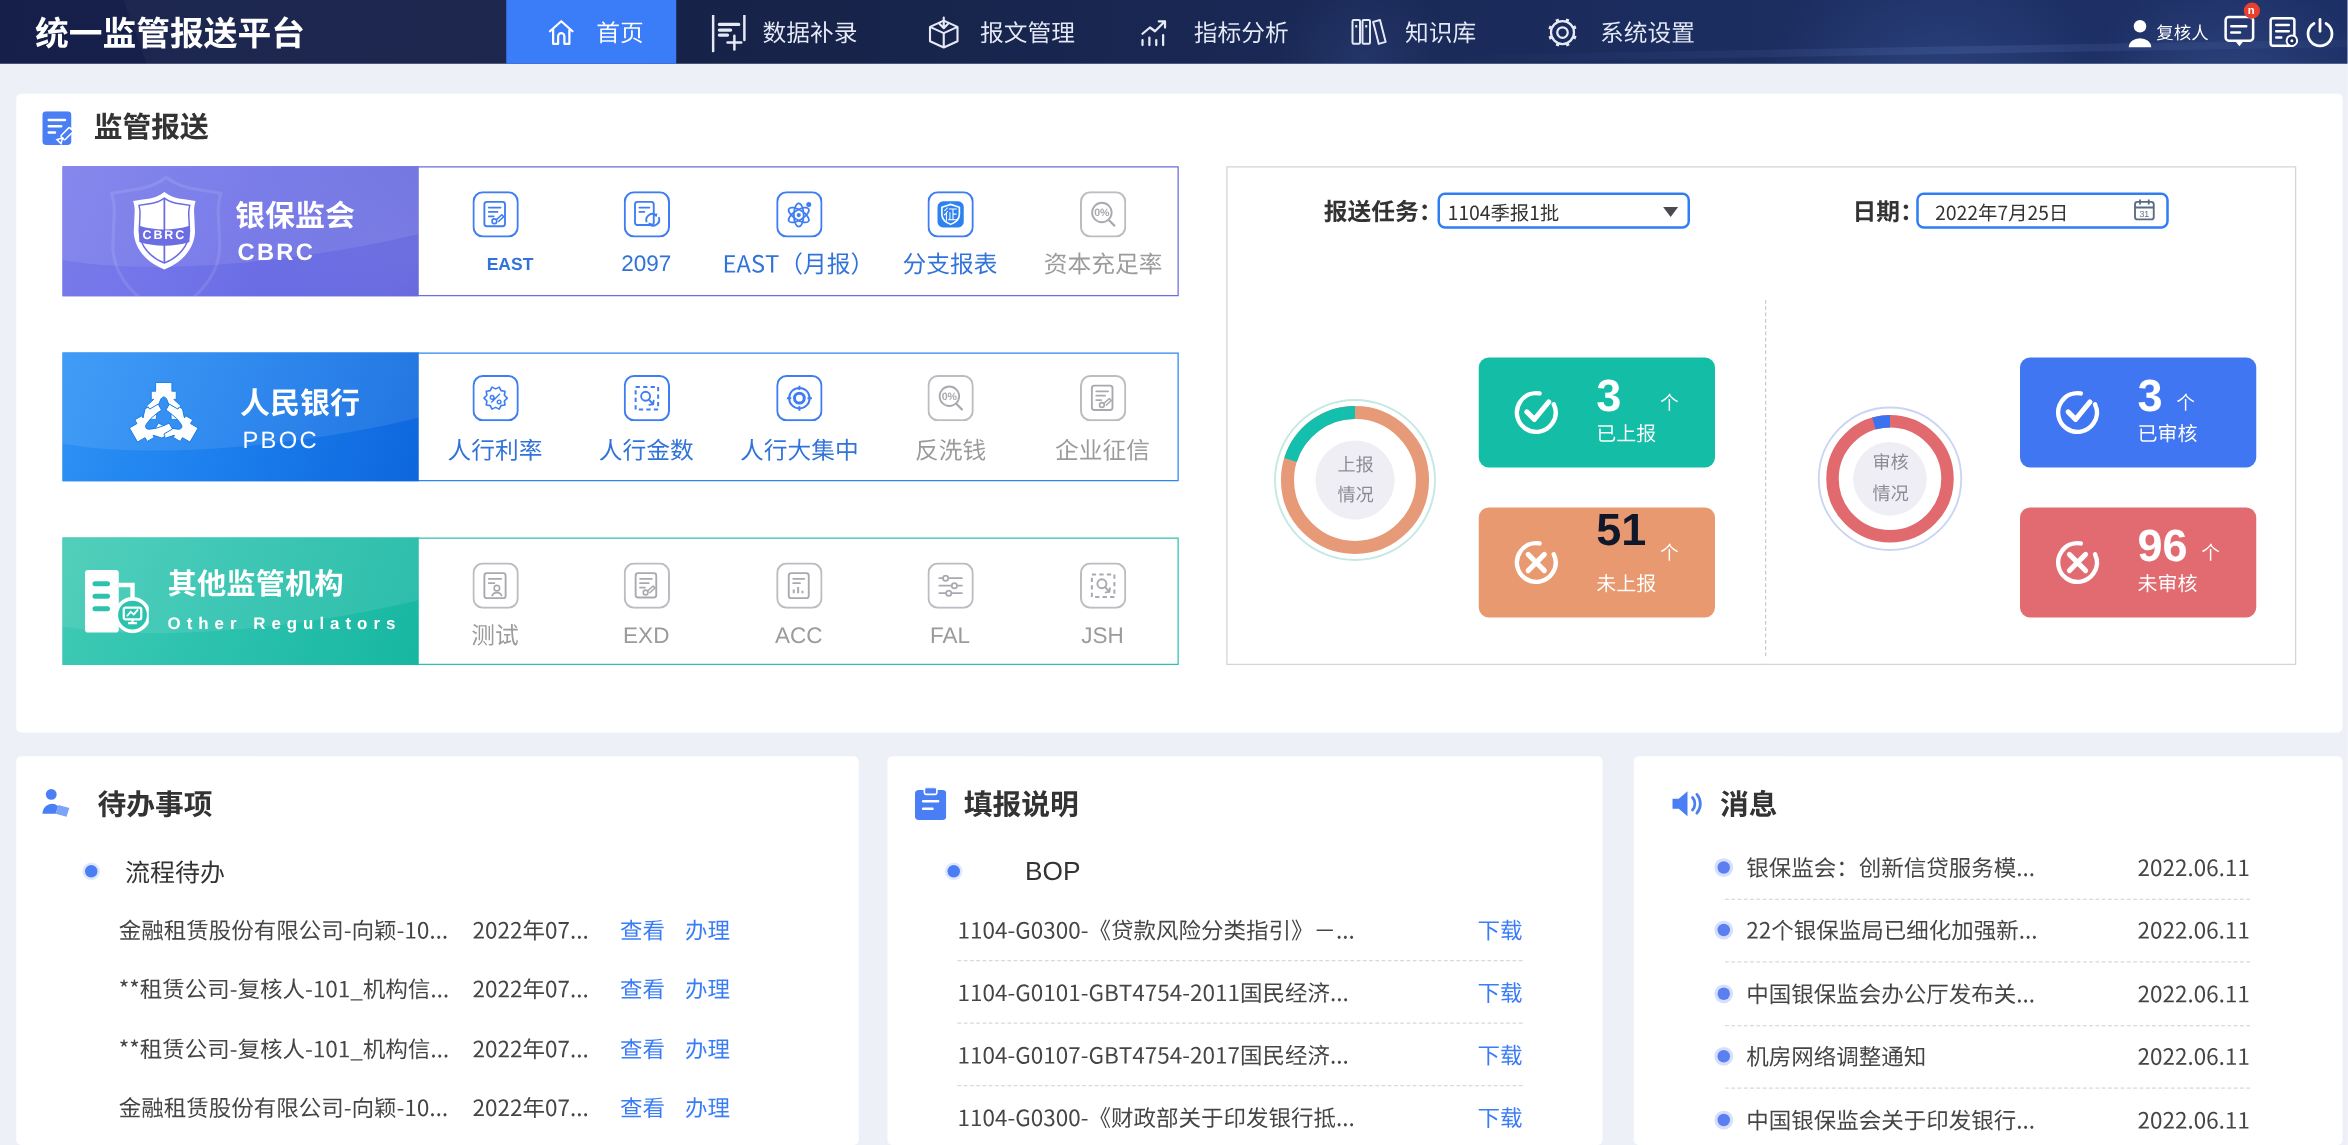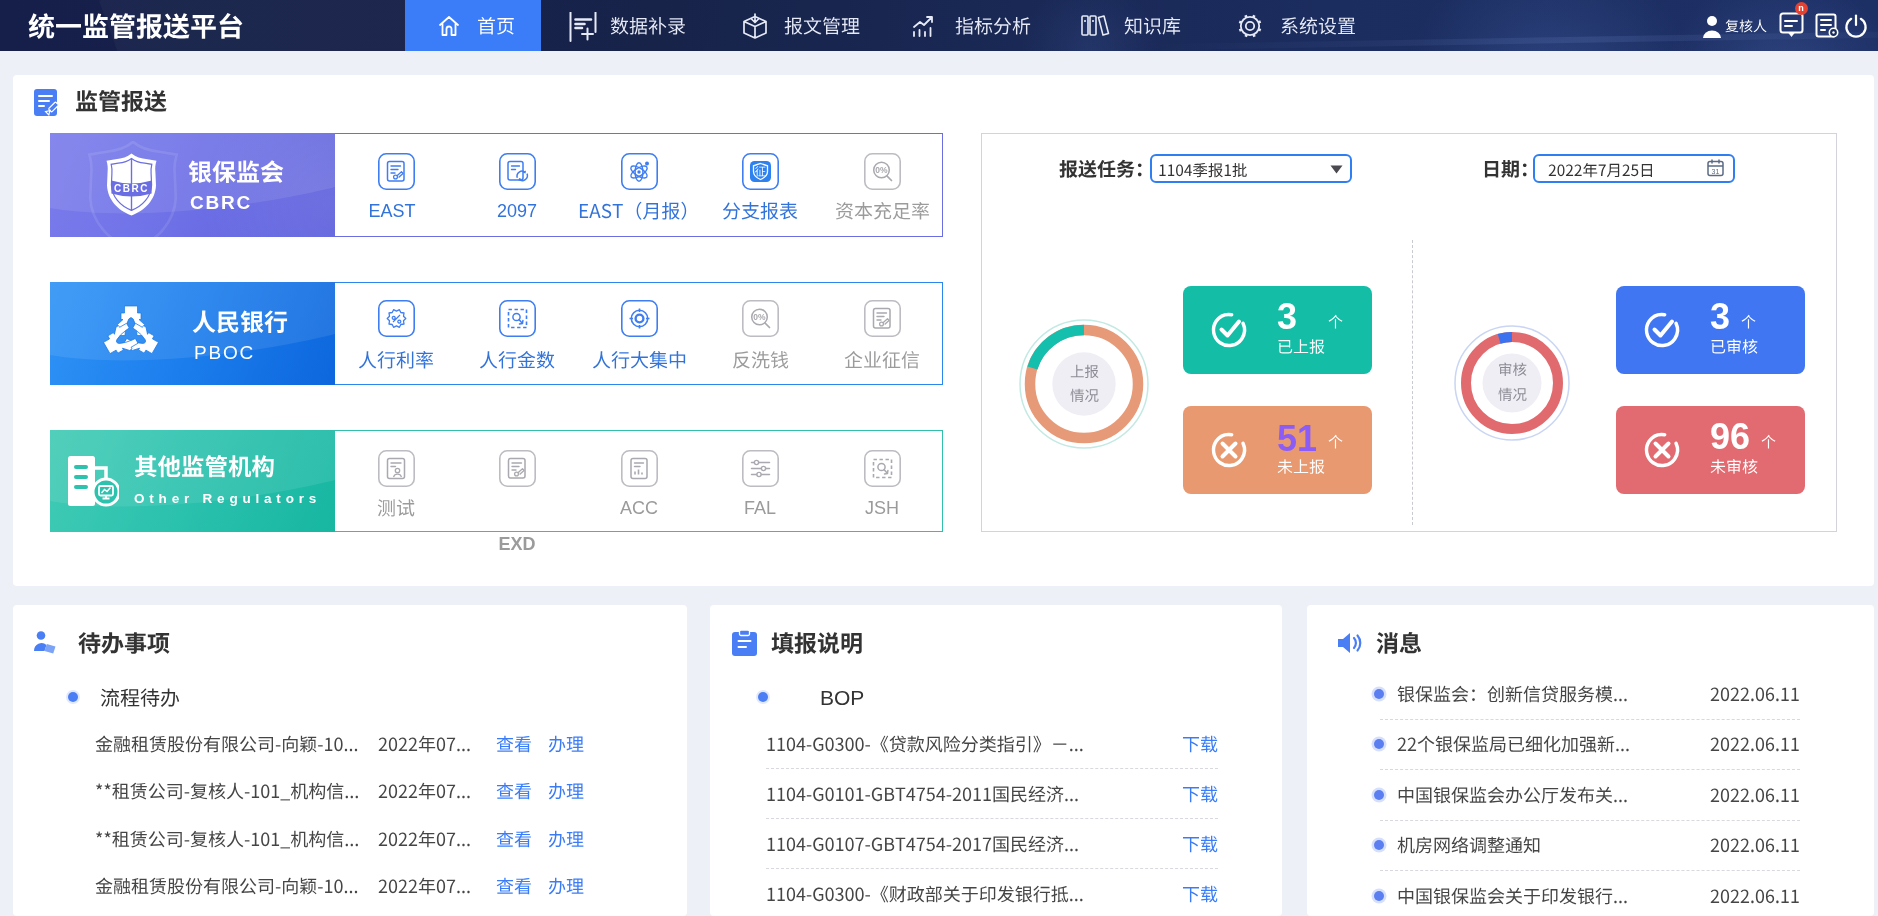--- a/index.html
+++ b/index.html
@@ -240,21 +240,21 @@
 <div style="position:absolute;font-family:'Liberation Sans',sans-serif;font-size:13.5px;color:#fff;font-weight:700;line-height:13.5px;white-space:nowrap;letter-spacing:4.8px;left:134px;top:492.2px;">Other Regulators</div>
 <svg style="position:absolute;left:377.5px;top:153px" width="37" height="37" viewBox="0 0 37 37" fill="none">
     <rect x="0.8" y="0.8" width="35.4" height="35.4" rx="7.5" stroke="#3f7ef2" stroke-width="1.6"></rect>
     <g transform="translate(8 8)">
       <rect x="1.5" y="0.5" width="16.5" height="19.5" rx="2" stroke="#3f7ef2" stroke-width="1.5"></rect>
       <path d="M5 5 H14.5 M5 8.5 H12 M5 12 H9" stroke="#3f7ef2" stroke-width="1.4" stroke-linecap="round"></path>
       <circle cx="9.5" cy="16" r="1.9" stroke="#3f7ef2" stroke-width="1.3"></circle>
       <path d="M11 14.8 l4.5 -4 l1.5 1.6 l-4.4 4" stroke="#3f7ef2" stroke-width="1.3" stroke-linejoin="round"></path>
     </g>
   </svg>
-<div style="position:absolute;font-family:'Liberation Sans',sans-serif;font-size:18px;color:#3273d9;font-weight:400;line-height:18px;white-space:nowrap;left:392px;top:202.0px;transform:translateX(-50%);">EAST</div>
+<div style="position:absolute;font-family:'Liberation Sans',sans-serif;font-size:14px;color:#3273d9;font-weight:700;line-height:18px;white-space:nowrap;left:408px;top:202.0px;transform:translateX(-50%);">EAST</div>
 <svg style="position:absolute;left:498.5px;top:153px" width="37" height="37" viewBox="0 0 37 37" fill="none">
     <rect x="0.8" y="0.8" width="35.4" height="35.4" rx="7.5" stroke="#3f7ef2" stroke-width="1.6"></rect>
     <g transform="translate(8 8)">
       <rect x="1" y="0.5" width="15" height="18.5" rx="2" stroke="#3f7ef2" stroke-width="1.5"></rect>
       <path d="M4.5 5 H12.5 M4.5 8.5 H8.5" stroke="#3f7ef2" stroke-width="1.4" stroke-linecap="round"></path>
       <path d="M10.3 16.8 a5 5 0 0 1 8 -5.4 M20 12.6 a5 5 0 0 1 -8 5.6" stroke="#3f7ef2" stroke-width="1.5" fill="none"></path>
       <path d="M18.9 9.4 l-0.4 3 l-2.9 -0.9 z M11.6 20 l0.4 -3 l2.9 0.9 z" fill="#3f7ef2"></path>
     </g>
   </svg>
 <div style="position:absolute;font-family:'Liberation Sans',sans-serif;font-size:18px;color:#3273d9;font-weight:400;line-height:18px;white-space:nowrap;left:517px;top:202.0px;transform:translateX(-50%);">2097</div>
@@ -432,21 +432,21 @@
   </div>
 <svg style="position:absolute;left:498.5px;top:450px" width="37" height="37" viewBox="0 0 37 37" fill="none">
     <rect x="0.8" y="0.8" width="35.4" height="35.4" rx="7.5" stroke="#bcbcc2" stroke-width="1.6"></rect>
     <g transform="translate(8 8)">
       <rect x="1.5" y="0.5" width="16.5" height="19.5" rx="2" stroke="#a9a9af" stroke-width="1.5"></rect>
       <path d="M5 5 H14.5 M5 8.5 H12 M5 12 H9" stroke="#a9a9af" stroke-width="1.4" stroke-linecap="round"></path>
       <circle cx="9.5" cy="16" r="1.9" stroke="#a9a9af" stroke-width="1.3"></circle>
       <path d="M11 14.8 l4.5 -4 l1.5 1.6 l-4.4 4" stroke="#a9a9af" stroke-width="1.3" stroke-linejoin="round"></path>
     </g>
   </svg>
-<div style="position:absolute;font-family:'Liberation Sans',sans-serif;font-size:18px;color:#9b9b9b;font-weight:700;line-height:18px;white-space:nowrap;left:517px;top:499.0px;transform:translateX(-50%);margin-top:36px;">EXD</div>
+<div style="position:absolute;font-family:'Liberation Sans',sans-serif;font-size:18px;color:#9b9b9b;font-weight:400;line-height:18px;white-space:nowrap;left:517px;top:499.0px;transform:translateX(-50%);">EXD</div>
 <svg style="position:absolute;left:620.5px;top:450px" width="37" height="37" viewBox="0 0 37 37" fill="none">
     <rect x="0.8" y="0.8" width="35.4" height="35.4" rx="7.5" stroke="#bcbcc2" stroke-width="1.6"></rect>
     <g transform="translate(8 8)">
       <rect x="2" y="0.5" width="16" height="20" rx="2" stroke="#a9a9af" stroke-width="1.5"></rect>
       <path d="M5.5 5 H14.5 M5.5 8.5 H11" stroke="#a9a9af" stroke-width="1.4" stroke-linecap="round"></path>
       <path d="M6 16.5 V13.5 M9.5 16.5 V11.5 M13 16.5 V14.5" stroke="#a9a9af" stroke-width="1.6"></path>
     </g>
   </svg>
 <div style="position:absolute;font-family:'Liberation Sans',sans-serif;font-size:18px;color:#9b9b9b;font-weight:400;line-height:18px;white-space:nowrap;left:639px;top:499.0px;transform:translateX(-50%);">ACC</div>
 <svg style="position:absolute;left:741.5px;top:450px" width="37" height="37" viewBox="0 0 37 37" fill="none">
@@ -594,21 +594,21 @@
         <path transform="translate(1000 0)" d="M427 825V43H51V-32H950V43H506V441H881V516H506V825Z"></path>
         <path transform="translate(2000 0)" d="M423 806V-78H498V395H528C566 290 618 193 683 111C633 55 573 8 503 -27C521 -41 543 -65 554 -82C622 -46 681 1 732 56C785 0 845 -45 911 -77C923 -58 946 -28 963 -14C896 15 834 59 780 113C852 210 902 326 928 450L879 466L865 464H498V736H817C813 646 807 607 795 594C786 587 775 586 753 586C733 586 668 587 602 592C613 575 622 549 623 530C690 526 753 525 785 527C818 529 840 535 858 553C880 576 889 633 895 774C896 785 896 806 896 806ZM599 395H838C815 315 779 237 730 169C675 236 631 313 599 395ZM189 840V638H47V565H189V352L32 311L52 234L189 274V13C189 -4 183 -8 166 -9C152 -9 100 -10 44 -8C55 -29 65 -60 68 -80C148 -80 195 -78 224 -66C253 -54 265 -33 265 14V297L386 333L377 405L265 373V565H379V638H265V840Z"></path>
       </g>
     </svg>
   </div>
 <div style="position:absolute;left:1183px;top:406px;width:189px;height:88px;background:#e8996f;border-radius:8px;"></div>
 <svg style="position:absolute;left:1209px;top:430px" width="40" height="40" viewBox="0 0 40 40" fill="none">
     <circle cx="20" cy="20" r="15.5" stroke="#fff" stroke-width="3.5" stroke-dasharray="82 16" stroke-dashoffset="-8" transform="rotate(-55 20 20)" stroke-linecap="round"></circle>
     <path d="M13.5 13.5 L26.5 26.5 M26.5 13.5 L13.5 26.5" stroke="#fff" stroke-width="4" stroke-linecap="round"></path>
   </svg>
-<div style="position:absolute;font-family:'Liberation Sans',sans-serif;font-size:36px;color:#8b5cf6;font-weight:700;line-height:36px;white-space:nowrap;left:1277px;top:421px;">51</div>
+<div style="position:absolute;font-family:'Liberation Sans',sans-serif;font-size:36px;color:#0f172a;font-weight:700;line-height:36px;white-space:nowrap;left:1277px;top:406px;">51</div>
 <div style="position:absolute;left:1328.0px;top:430.1px">
     <svg width="15.0" height="21.7" viewBox="0 0 1000 1448" style="display:block;" fill="#ffffff">
       <g transform="translate(0 1160) scale(1 -1)">
         <path transform="translate(0 0)" d="M460 546V-79H538V546ZM506 841C406 674 224 528 35 446C56 428 78 399 91 377C245 452 393 568 501 706C634 550 766 454 914 376C926 400 949 428 969 444C815 519 673 613 545 766L573 810Z"></path>
       </g>
     </svg>
   </div>
 <div style="position:absolute;left:1277.0px;top:454.4px">
     <svg width="48.0" height="23.2" viewBox="0 0 3000 1448" style="display:block;" fill="#ffffff">
       <g transform="translate(0 1160) scale(1 -1)">

